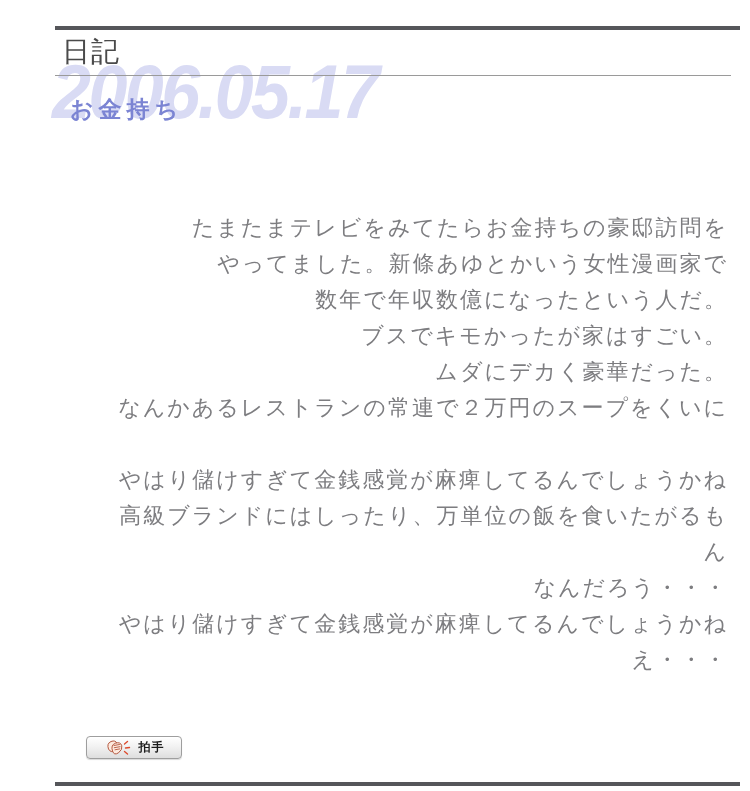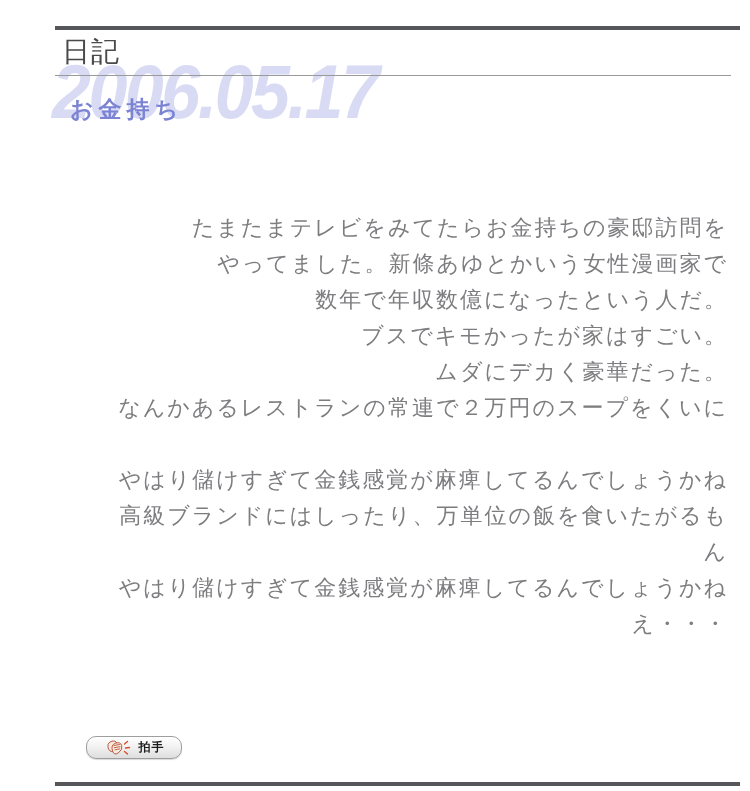--- a/index.html
+++ b/index.html
@@ -89,21 +89,21 @@
     white-space: nowrap;
     text-align: right;
   }
   .clap-button {
     position: absolute;
     left: 86px;
     top: 736px;
     width: 96px;
     height: 23px;
     border: 1px solid #9e9e9e;
-    border-radius: 10px;
+    border-radius: 4px;
     background: linear-gradient(#ffffff 0%, #f2f2f2 45%, #dedede 100%);
     box-shadow: inset 0 1px 0 #ffffff, 0 1px 1px rgba(0,0,0,0.15);
     display: flex;
     align-items: center;
     justify-content: center;
     gap: 5px;
     cursor: pointer;
     padding: 0;
     z-index: 3;
   }
@@ -141,20 +141,21 @@
       <div class="body-line">たまたまテレビをみてたらお金持ちの豪邸訪問を</div>
       <div class="body-line">やってました。新條あゆとかいう女性漫画家で</div>
       <div class="body-line">数年で年収数億になったという人だ。</div>
       <div class="body-line">ブスでキモかったが家はすごい。</div>
       <div class="body-line">ムダにデカく豪華だった。</div>
       <div class="body-line">なんかあるレストランの常連で２万円のスープをくいに</div>
       <div class="body-line">&nbsp;</div>
       <div class="body-line">やはり儲けすぎて金銭感覚が麻痺してるんでしょうかね</div>
       <div class="body-line">高級ブランドにはしったり、万単位の飯を食いたがるも</div>
       <div class="body-line">ん</div>
+      <div class="body-line">なんだろう・・・</div>
       <div class="body-line">やはり儲けすぎて金銭感覚が麻痺してるんでしょうかね</div>
       <div class="body-line">え・・・</div>
     </div>
 
   <button class="clap-button">
     <span class="clap-icon">
       <svg viewBox="0 0 30 18" width="30" height="18" xmlns="http://www.w3.org/2000/svg">
         <g stroke="#b5573f" fill="#fdeade" stroke-width="1" stroke-linejoin="round">
           <path d="M4.5 10 Q2.5 4.5 7 2.5 Q11.5 0.8 13 4.5 Q14.2 8 10.8 11.2 Q7 14.5 4.5 10 Z"></path>
           <path d="M8.5 12 Q6.5 6 11.5 4.2 Q16.5 2.5 17.8 6.8 Q18.8 10.5 14.5 13.8 Q10 16.8 8.5 12 Z"></path>

